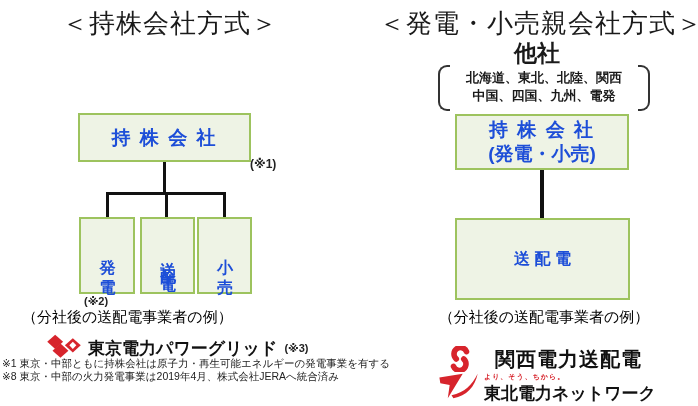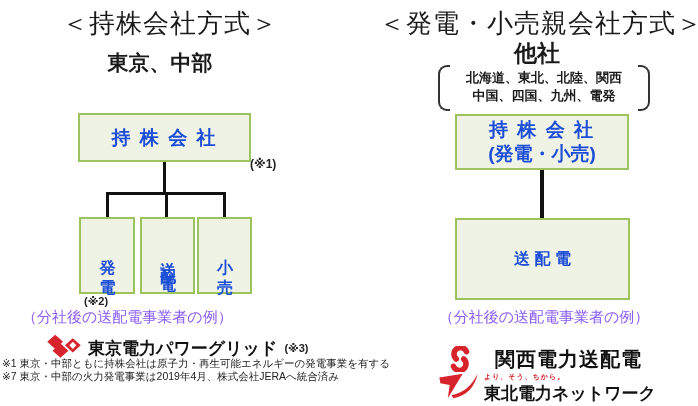--- a/index.html
+++ b/index.html
@@ -14,38 +14,37 @@
     box-sizing:border-box;display:flex;align-items:center;justify-content:center;
     font-weight:bold;color:#1d4ed8;
   }
   .line{position:absolute;background:#111;}
   .title{font-size:26px;font-weight:400;letter-spacing:1px;white-space:nowrap;}
   .subtitle{font-weight:bold;white-space:nowrap;}
   .note{font-size:11px;font-weight:bold;color:#222;white-space:nowrap;}
   .vtext{writing-mode:vertical-rl;text-orientation:upright;font-weight:bold;font-size:16px;}
   .vtext.sp2{letter-spacing:20px;margin-bottom:-20px;}
   .vtext.sp3{letter-spacing:7px;margin-bottom:-7px;}
-  .example{font-size:15px;white-space:nowrap;color:#8b5cf6;}
+  .example{font-size:15px;white-space:nowrap;color:#000000;}
   .foot{font-size:10.5px;line-height:12.8px;color:#222;white-space:nowrap;}
   .bracket{position:absolute;width:12px;height:46px;box-sizing:border-box;border:2px solid #333;}
   .bracket.l{border-right:none;border-radius:9px 0 0 9px;}
   .bracket.r{border-left:none;border-radius:0 9px 9px 0;}
   .bktline{font-size:13px;font-weight:600;line-height:18px;white-space:nowrap;}
   .brand{font-weight:bold;color:#111;white-space:nowrap;}
 </style>
 </head>
 <body>
 
 <div id="stage">
 
   <div class="abs" style="left:0;top:0;width:349px;height:406px;">
 
     <div class="abs title ctr" style="left:0;top:6px;width:340px;">＜持株会社方式＞</div>
 
-    <div class="abs subtitle ctr" style="left:0;top:49px;width:320px;font-size:21px;">東京、中部</div>
 
     <div class="gbox" style="left:78px;top:113px;width:173px;height:49px;font-size:19px;letter-spacing:2px;">
       <span>持 株 会 社</span>
     </div>
     <div class="abs note" style="left:250px;top:157px;font-size:12px;">(※1)</div>
 
     <div class="line" style="left:163px;top:162px;width:3px;height:32px;"></div>
     <div class="line" style="left:106px;top:192px;width:120px;height:3px;"></div>
     <div class="line" style="left:106px;top:192px;width:3px;height:26px;"></div>
     <div class="line" style="left:165px;top:192px;width:3px;height:26px;"></div>
@@ -75,21 +74,21 @@
           </g>
           <polygon points="30,10 34,14 30,18 26,14" fill="#ffffff"></polygon>
         </svg>
       </span>
       <span class="brand" style="font-size:17px;margin-left:6px;">東京電力パワーグリッド</span>
       <span class="note" style="position:static;margin-left:7px;">(※3)</span>
     </div>
 
     <div class="abs" style="left:2px;top:357px;">
       <div class="foot">※1 東京・中部ともに持株会社は原子力・再生可能エネルギーの発電事業を有する</div>
-      <div class="foot">※7 東京・中部の火力発電事業は2019年4月、株式会社JERAへ統合済み</div>
+      <div class="foot">※8 東京・中部の火力発電事業は2019年4月、株式会社JERAへ統合済み</div>
     </div>
   </div>
 
   <div class="abs" style="left:349px;top:0;width:349px;height:406px;">
 
     <div class="abs title ctr" style="left:30px;top:6px;width:300px;">＜発電・小売親会社方式＞</div>
 
     <div class="abs subtitle ctr" style="left:38px;top:38px;width:300px;font-size:23px;">他社</div>
 
     <div class="bracket l" style="left:89px;top:65px;"></div>

